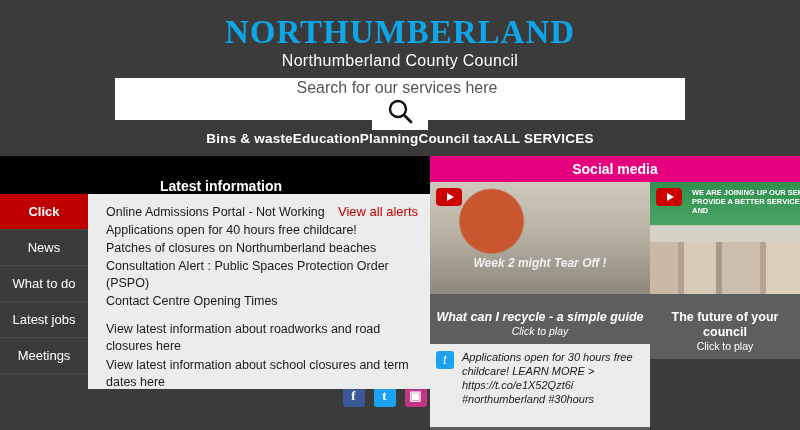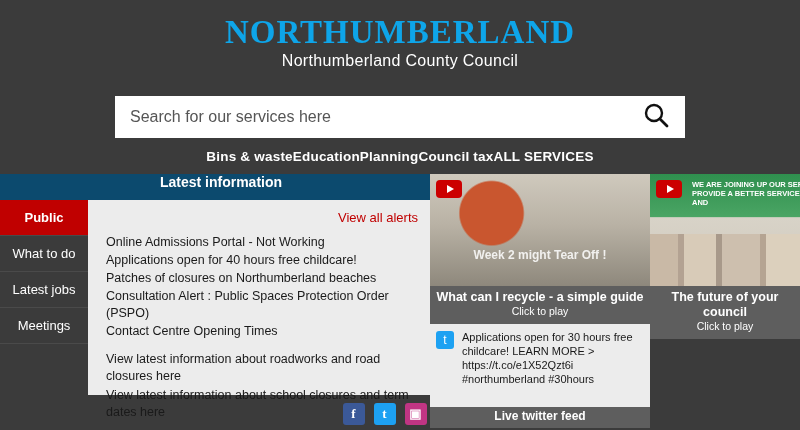--- a/index.html
+++ b/index.html
@@ -25,25 +25,26 @@
   .subtitle {
     color: #ffffff;
     font-size: 16px;
     margin-top: 2px;
     letter-spacing: .3px;
     font-family: "Liberation Sans", sans-serif;
   }
 
   
   .search-wrap {
-    margin: 26px auto 0 auto;
+    margin: 8px auto 0 auto;
     width: 570px; height: 42px;
     background: #ffffff;
     display: flex; align-items: center;
     border: 1px solid #ffffff;
+    flex-direction: column;
   }
   .search-input {
     flex: 1; height: 100%;
     border: none; outline: none;
     font-size: 16px; color: #3f3f3f;
     padding: 0 14px;
     font-family: "Liberation Sans", sans-serif;
     background: transparent;
   }
   .search-input::placeholder { color: #555; }
@@ -64,22 +65,22 @@
     color: #ffffff; font-size: 13.5px; text-decoration: none;
     font-weight: bold; letter-spacing: .2px;
   }
 
   
   .band { display: flex; width: 800px; height: 221px; }
 
   
   .left-col { width: 430px; position: relative; }
   .orange-bar {
-    height: 26px; background: #0c4a6e; color: #ffffff;
-    display: flex; align-items: flex-start;
+    height: 38px; background: #000000; color: #ffffff;
+    display: flex; align-items: flex-end;
   }
   .orange-bar .title {
     width: 100%; text-align: center; font-weight: bold; font-size: 14px;
     padding-left: 12px;
   }
   .left-body { display: flex; height: 195px; }
 
   .tabs { width: 88px; background: #3b3b3b; padding-top: 0; }
   .tab {
     height: 36px; display: flex; align-items: center; justify-content: center;
@@ -94,40 +95,40 @@
     content: ""; position: absolute; right: -9px; top: 8px;
     border-top: 10px solid transparent;
     border-bottom: 10px solid transparent;
     border-left: 9px solid #c00000;
   }
 
   .panel {
     flex: 1; background: #ececec; padding: 10px 12px 8px 18px;
     position: relative;
   }
-  .panel ul { list-style: none; margin-top: 24px; }
+  .panel ul { list-style: none; }
   .panel li { font-size: 12.5px; color: #1a1a1a; line-height: 17px; margin-bottom: 1px; }
   .panel li a { color: #1a1a1a; text-decoration: none; }
   .view-all {
     position: absolute; right: 12px; top: 10px;
     color: #c00000; font-size: 13px; text-decoration: none; font-weight: normal;
   }
   .panel .group2 { margin-top: 11px; }
   .panel .group2 li { margin-bottom: 2px; }
 
   
   .right-col { width: 370px; position: relative; }
   .pink-bar {
     height: 26px; background: #e6007e; color: #ffffff;
     display: flex; align-items: center; justify-content: center;
     font-weight: bold; font-size: 14px;
   }
   .social-body { height: 195px; display: flex; background: #3b3b3b; position: relative; }
 
-  .vid-col { width: 220px; position: relative; }
+  .vid-col { width: 220px; position: relative; font-style: italic; }
   .vid {
     position: relative; width: 220px; height: 112px; overflow: hidden;
     background: #6d6d6d;
   }
   .vid.bottle {
     background:
       radial-gradient(circle at 28% 35%, #c9562f 0 18%, transparent 19%),
       linear-gradient(180deg,#cfc9bd 0%, #b9b2a5 45%, #8e887c 100%);
   }
   .vid .vid-overlay-text {
@@ -139,21 +140,21 @@
     position: absolute; left: 6px; top: 6px;
     width: 26px; height: 18px; background: #cc0000; border-radius: 4px;
     display: flex; align-items: center; justify-content: center;
   }
   .yt-badge .tri {
     width: 0; height: 0; border-left: 7px solid #ffffff;
     border-top: 4.5px solid transparent; border-bottom: 4.5px solid transparent;
     margin-left: 2px;
   }
   .vid-caption {
-    background: #5e5e5e; color: #ffffff; text-align: center; padding: 4px 4px 6px 4px;
+    background: #5e5e5e; color: #ffffff; text-align: center; padding: 16px 4px 6px 4px;
   }
   .vid-caption .t { font-size: 12.5px; font-weight: bold; line-height: 15px; }
   .vid-caption .s { font-size: 10.5px; line-height: 13px; }
 
   .vid2-col { width: 150px; position: relative; overflow: hidden; }
   .vid2 {
     position: relative; width: 200px; height: 112px; overflow: hidden;
     background: linear-gradient(180deg,#2f8f4e 0%, #4aa564 38%, #d8d3c8 39%, #cfc8bb 100%);
   }
   .vid2 .hdr {
@@ -237,21 +238,22 @@
   </div>
 
   <div class="band">
 
     <div class="left-col">
       <div class="orange-bar">
         <div class="title">Latest information</div>
       </div>
       <div class="left-body">
         <div class="tabs">
-          <div class="tab active">Public</div>
+          <div class="tab active">Click</div>
+          <div class="tab">News</div>
           <div class="tab">What to do</div>
           <div class="tab">Latest jobs</div>
           <div class="tab">Meetings</div>
         </div>
         <div class="panel">
           <a class="view-all" href="#">View all alerts</a>
           <ul>
             <li><a href="#">Online Admissions Portal - Not Working</a></li>
             <li><a href="#">Applications open for 40 hours free childcare!</a></li>
             <li><a href="#">Patches of closures on Northumberland beaches</a></li>
@@ -260,20 +262,21 @@
           </ul>
           <ul class="group2">
             <li><a href="#">View latest information about roadworks and road closures here</a></li>
             <li><a href="#">View latest information about school closures and term dates here</a></li>
           </ul>
         </div>
       </div>
     </div>
 
     <div class="right-col">
+      <div class="pink-bar">Social media</div>
       <div class="social-body">
 
         <div class="vid-col">
           <div class="vid bottle">
             <div class="yt-badge">
                 <div class="tri"></div>
               </div>
             <div class="vid-overlay-text">Week 2 might Tear Off !</div>
           </div>
           <div class="vid-caption">

